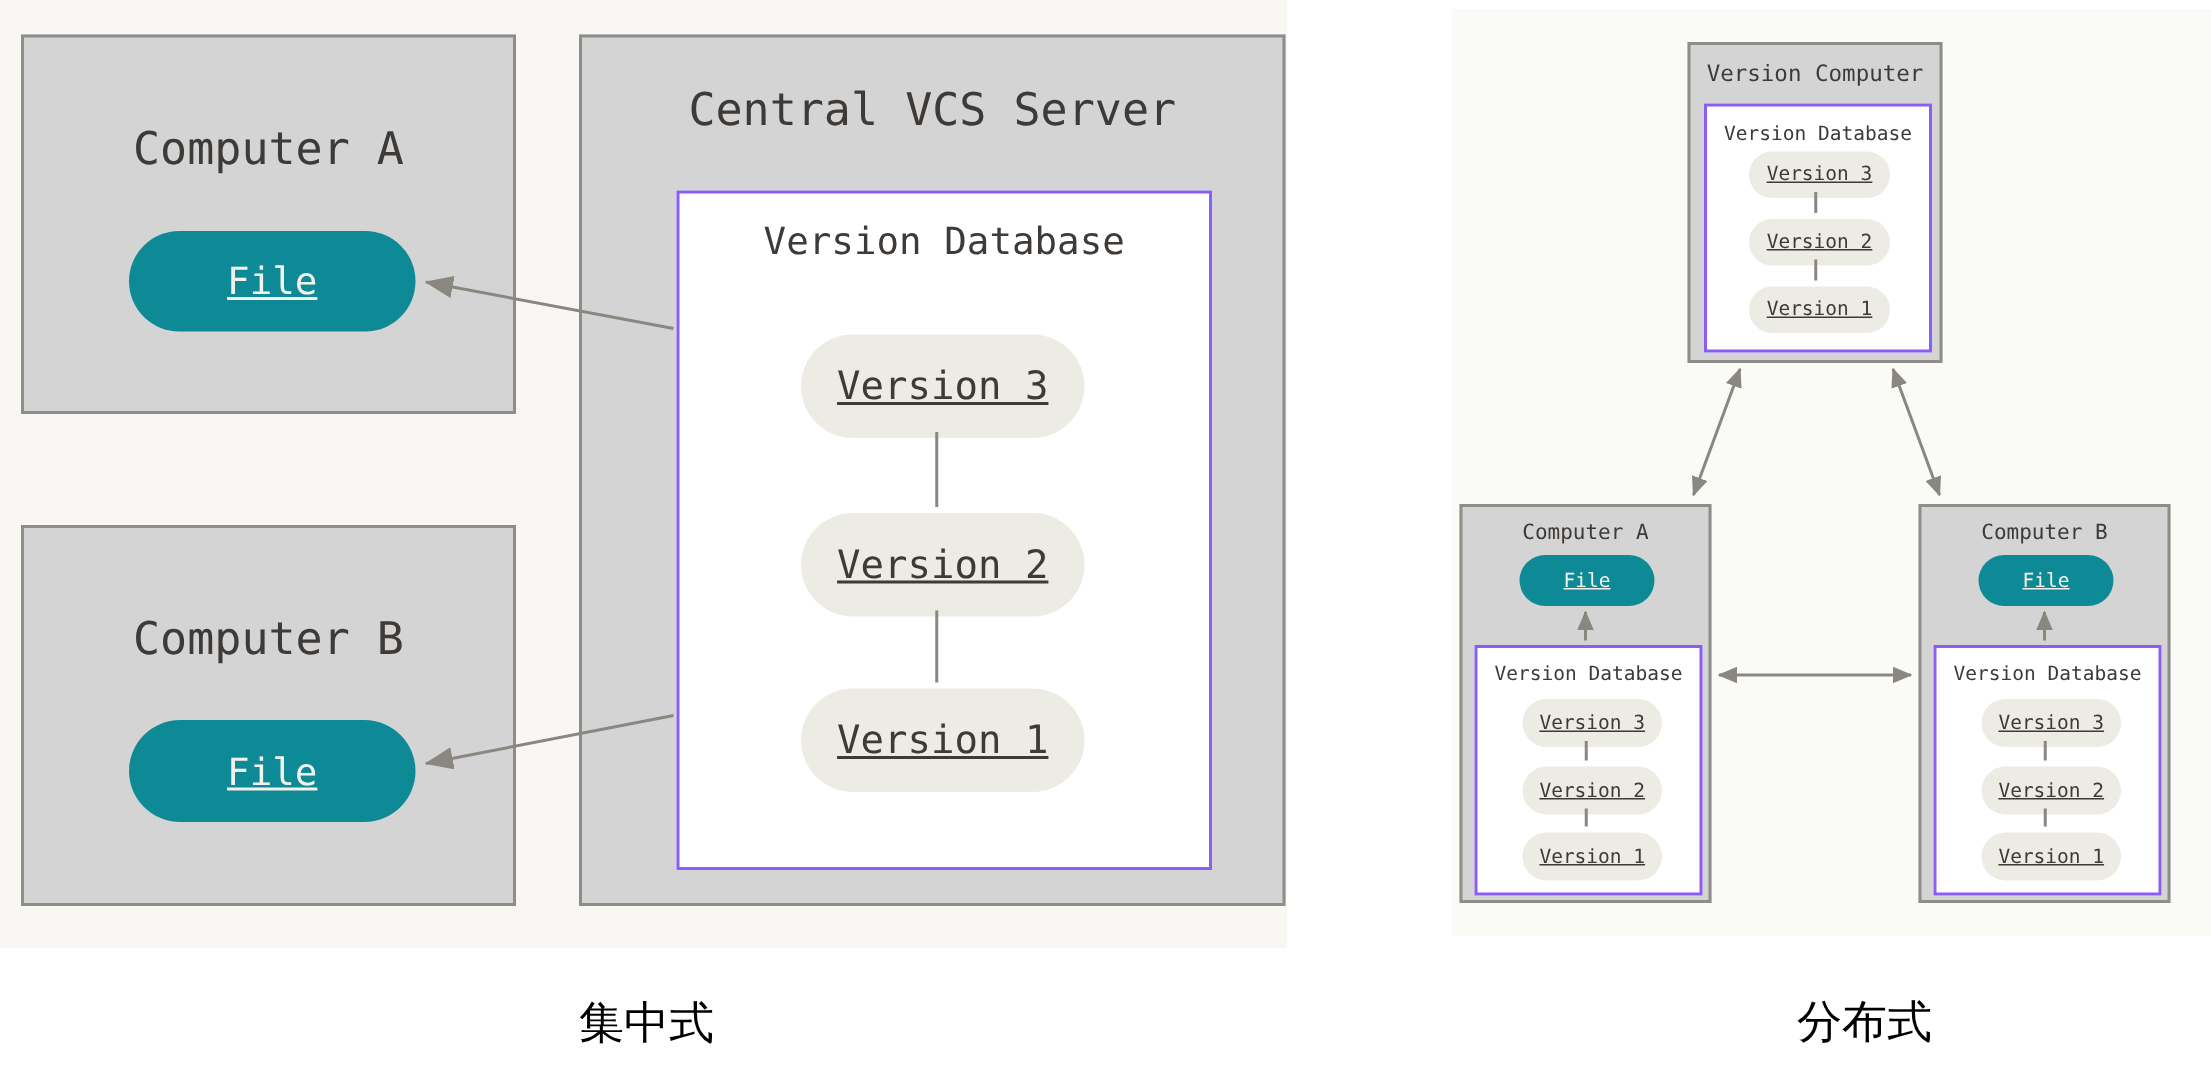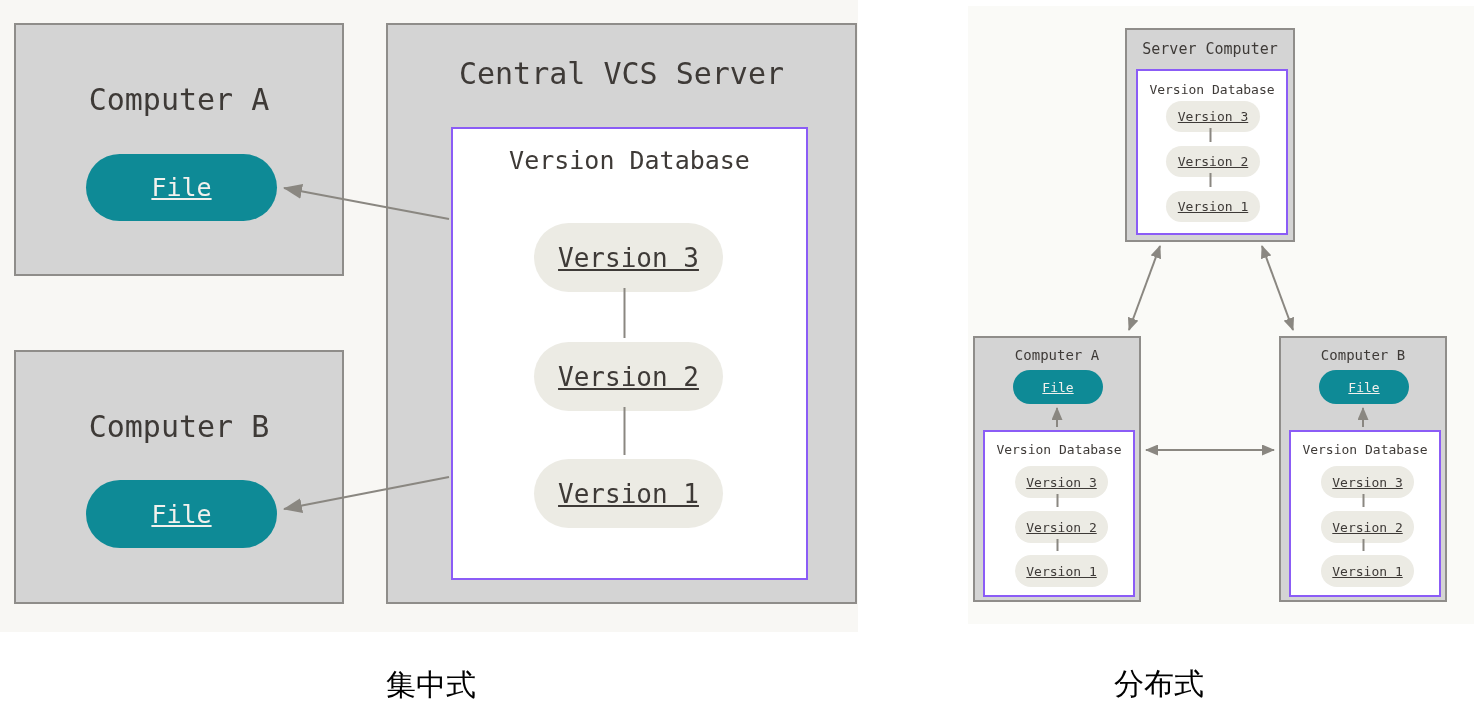--- a/index.html
+++ b/index.html
@@ -36,21 +36,21 @@
   .xs-title   { font-size:13px; line-height:17px; }
   .sm-box-ttl { font-size:14px; line-height:18px; }
   .sm-pill    { font-size:13px; }
 
   svg#overlay { position:absolute; left:0; top:0; width:1474px; height:726px; pointer-events:none; }
   .wire  { stroke:#8a8781; stroke-width:2; fill:none; }
 
   .caption {
     position:absolute; width:200px; text-align:center;
     color:#000; font-size:30px; line-height:36px;
-    font-family:Liberation Serif, serif;
+    font-family:Liberation Mono, monospace;
   }
 </style>
 </head>
 <body>
 
 <div id="left-bg" class="bg-rect"></div>
 <div id="right-bg" class="bg-rect"></div>
 
 <div class="box" style="left:14px; top:23px; width:330px; height:253px;">
   <div class="t big-title" style="top:58px;">Computer A</div>
@@ -66,21 +66,21 @@
   <div class="t big-title" style="top:32px;text-align:center;">Central VCS Server</div>
   <div class="wbox" style="left:63px; top:102px; width:357px; height:453px;">
     <div class="t mid-title" style="top:17px;">Version Database</div>
     <div class="pill big-pill" style="left:81px; top:94px;  width:189px; height:69px;">Version 3</div>
     <div class="pill big-pill" style="left:81px; top:213px; width:189px; height:69px;">Version 2</div>
     <div class="pill big-pill" style="left:81px; top:330px; width:189px; height:69px;">Version 1</div>
   </div>
 </div>
 
 <div class="box" style="left:1125px; top:28px; width:170px; height:214px;">
-  <div class="t sm-title" style="top:10px;">Server Computer</div>
+  <div class="t sm-title" style="top:10px;">Version Computer</div>
   <div class="wbox" style="left:9px; top:39px; width:152px; height:166px;">
     <div class="t xs-title" style="top:10px;">Version Database</div>
     <div class="pill sm-pill" style="left:28px; top:30px;  width:94px; height:31px;">Version 3</div>
     <div class="pill sm-pill" style="left:28px; top:75px;  width:94px; height:31px;">Version 2</div>
     <div class="pill sm-pill" style="left:28px; top:120px; width:94px; height:31px;">Version 1</div>
   </div>
 </div>
 
 <div class="box" style="left:973px; top:336px; width:168px; height:266px;">
   <div class="t sm-box-ttl" style="top:8px;">Computer A</div>
@@ -129,13 +129,13 @@
 
   <line class="wire" x1="1210.5" y1="128" x2="1210.5" y2="142"></line>
   <line class="wire" x1="1210.5" y1="173" x2="1210.5" y2="187"></line>
   <line class="wire" x1="1057.5" y1="494" x2="1057.5" y2="507"></line>
   <line class="wire" x1="1057.5" y1="539" x2="1057.5" y2="551"></line>
   <line class="wire" x1="1363.5" y1="494" x2="1363.5" y2="507"></line>
   <line class="wire" x1="1363.5" y1="539" x2="1363.5" y2="551"></line>
 </svg>
 
 <div class="caption" style="left:331px; top:667px;">集中式</div>
-<div class="caption" style="left:1059px; top:666px;">分布式</div>
+<div class="caption" style="left:1143px; top:666px;">分布式</div>
 
 </body></html>

